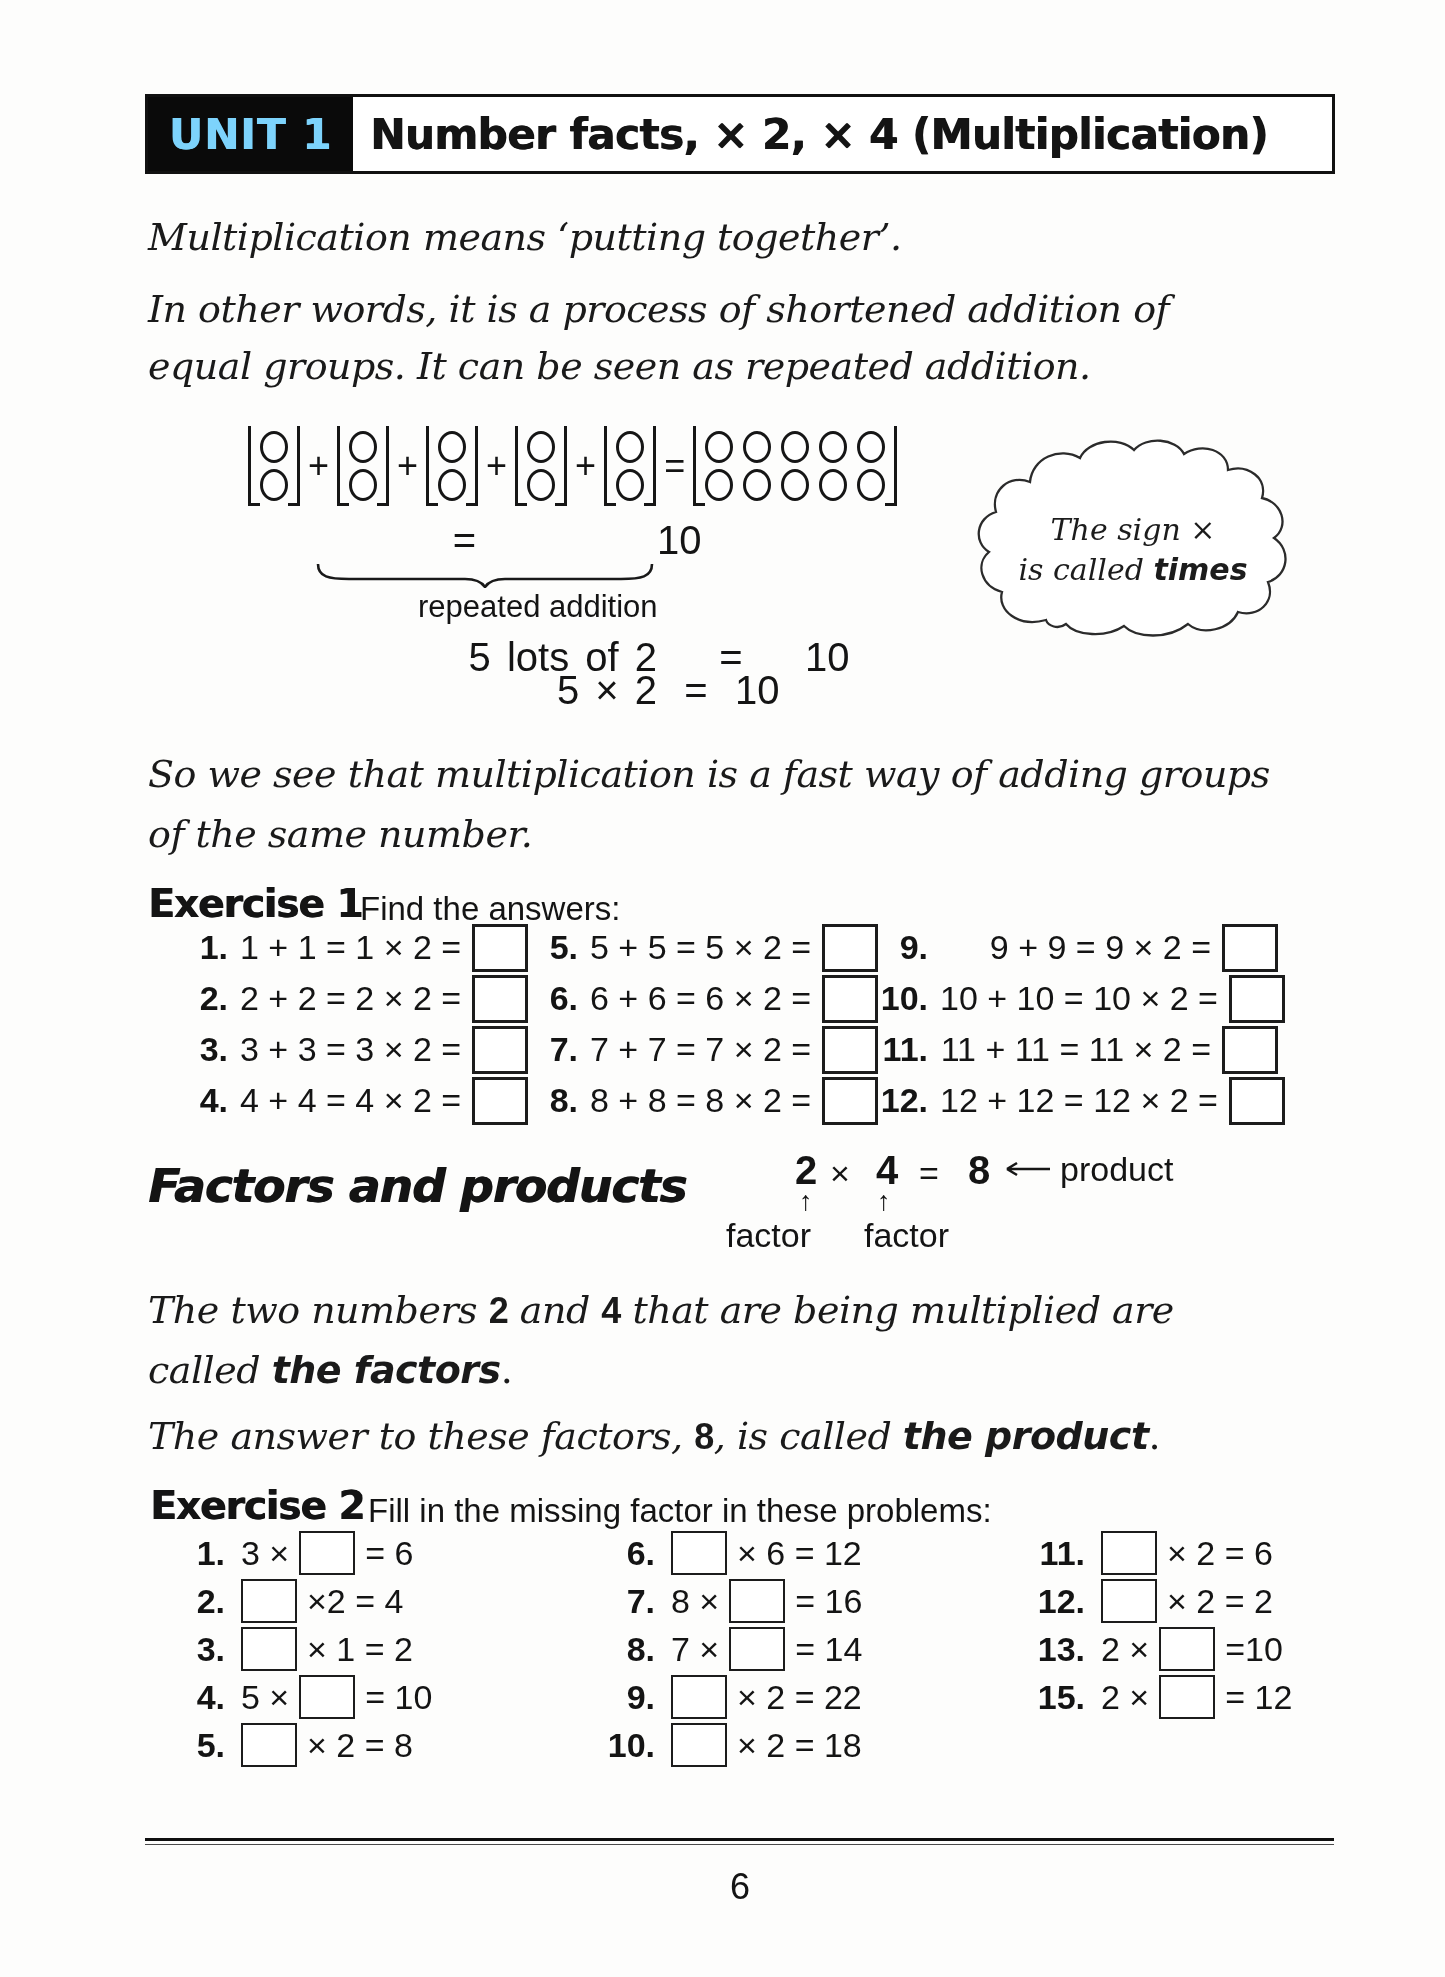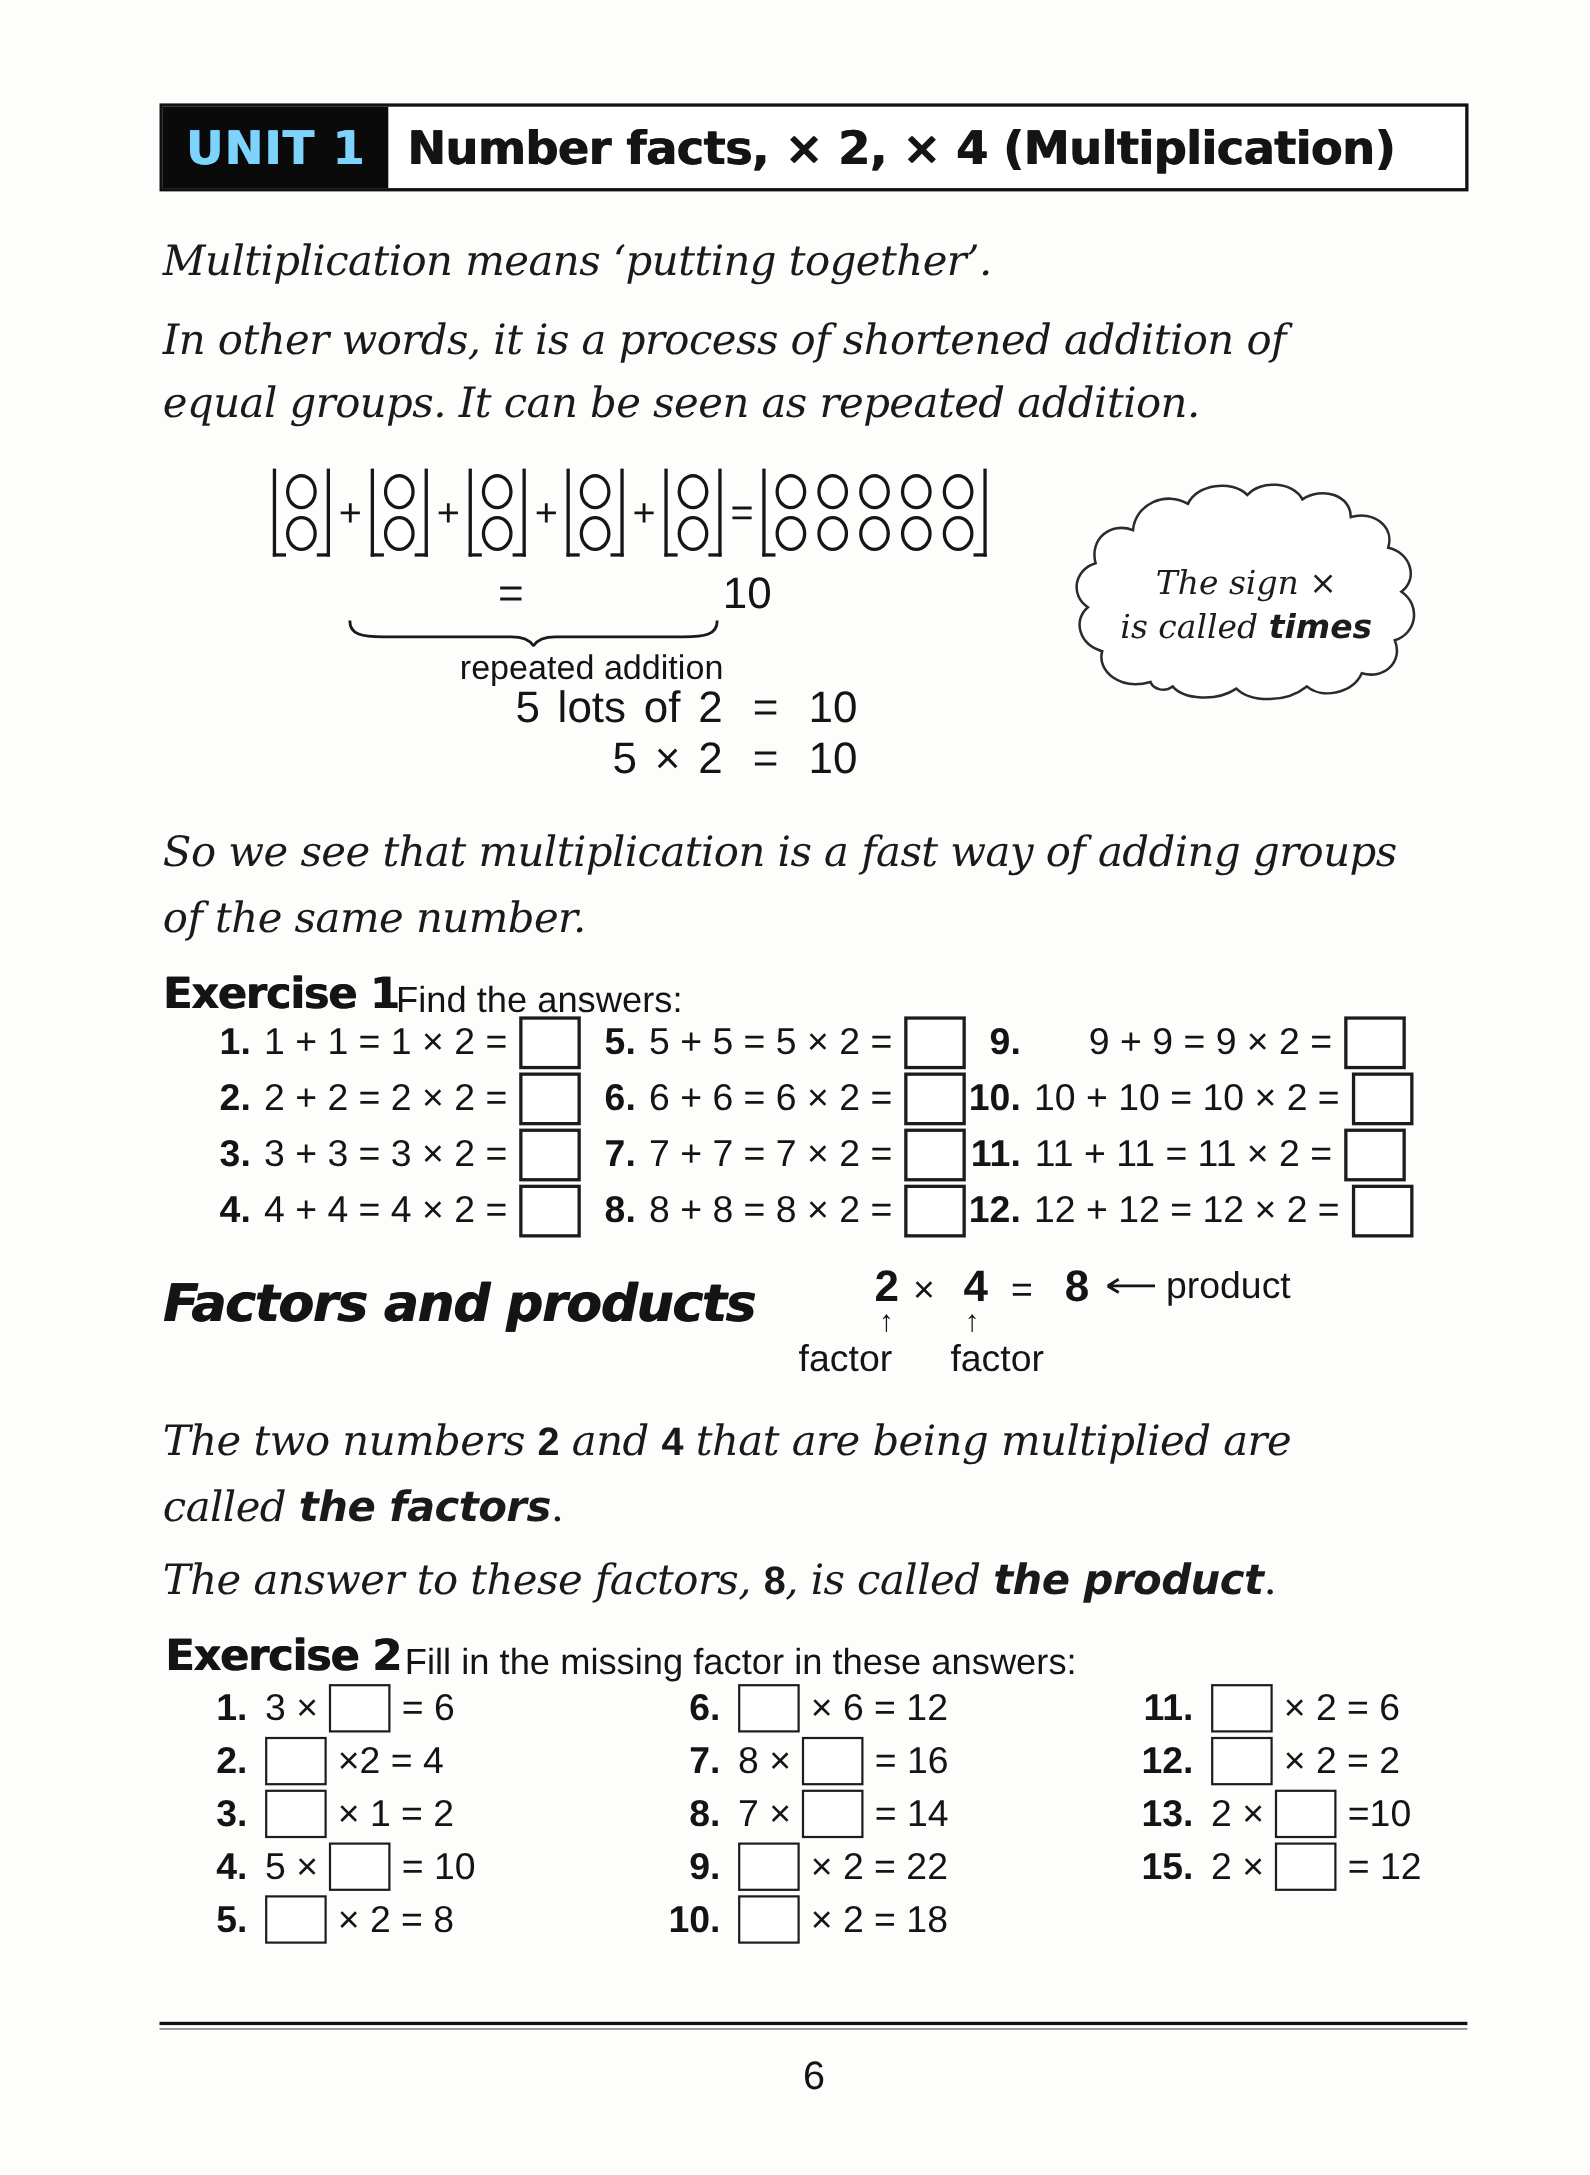--- a/index.html
+++ b/index.html
@@ -164,21 +164,21 @@
 <div class="abs eqline" style="left:272px; top:518px;">
   <span class="eq">=</span>
   <span class="res">10</span>
 </div>
 
 <svg class="abs" style="left:315px; top:561px;" width="340" height="27" viewBox="0 0 340 27">
   <path d="M3,3 C3,16 14,18 34,18 L150,18 C160,18 166,20 170,26 C174,20 180,18 190,18 L306,18 C326,18 337,16 337,3" fill="none" stroke="#191919" stroke-width="2.6"></path>
 </svg>
 <div class="abs brace-label" style="left:418px; top:589px;">repeated addition</div>
 
-<div class="abs eqline" style="left:272px; top:621px;">
+<div class="abs eqline" style="left:272px; top:635px;gap:35px;">
   <span class="expr">5 lots of 2</span>
   <span class="eq">=</span>
   <span class="res">10</span>
 </div>
 <div class="abs eqline" style="left:272px; top:668px;">
   <span class="expr">5 × 2</span>
   <span class="eq">=</span>
   <span class="res">10</span>
 </div>
 
@@ -290,21 +290,21 @@
   <span class="abs flabel" style="left:726px; top:1216px;">factor</span>
   <span class="abs flabel" style="left:864px; top:1216px;">factor</span>
 </div>
 
 <div class="abs hand" style="left:148px; top:1288px;"><span>The two numbers </span><span class="upnum">2</span><span> and </span><span class="upnum">4</span><span> that are being multiplied are</span></div>
 <div class="abs hand" style="left:148px; top:1348px;"><span>called </span><span class="bterm">the factors</span><span class="updot">.</span></div>
 
 <div class="abs hand" style="left:148px; top:1414px;"><span>The answer to these factors, </span><span class="upnum">8</span><span>, is called </span><span class="bterm">the product</span><span class="updot">.</span></div>
 
 <div class="abs ex-head" style="left:150px; top:1483px;">Exercise 2</div>
-<div class="abs ex-instr" style="left:368px; top:1492px;">Fill in the missing factor in these answers:</div>
+<div class="abs ex-instr" style="left:368px; top:1492px;">Fill in the missing factor in these problems:</div>
 <div class="abs ex2-grid">
   <div class="ex2-cell">
     <span class="pnum2">1.</span>
     <span class="pbefore">3 ×</span>
     <span class="abox2"></span>
     <span class="pafter">= 6</span>
   </div>
 
   <div class="ex2-cell">
     <span class="pnum2">2.</span>

